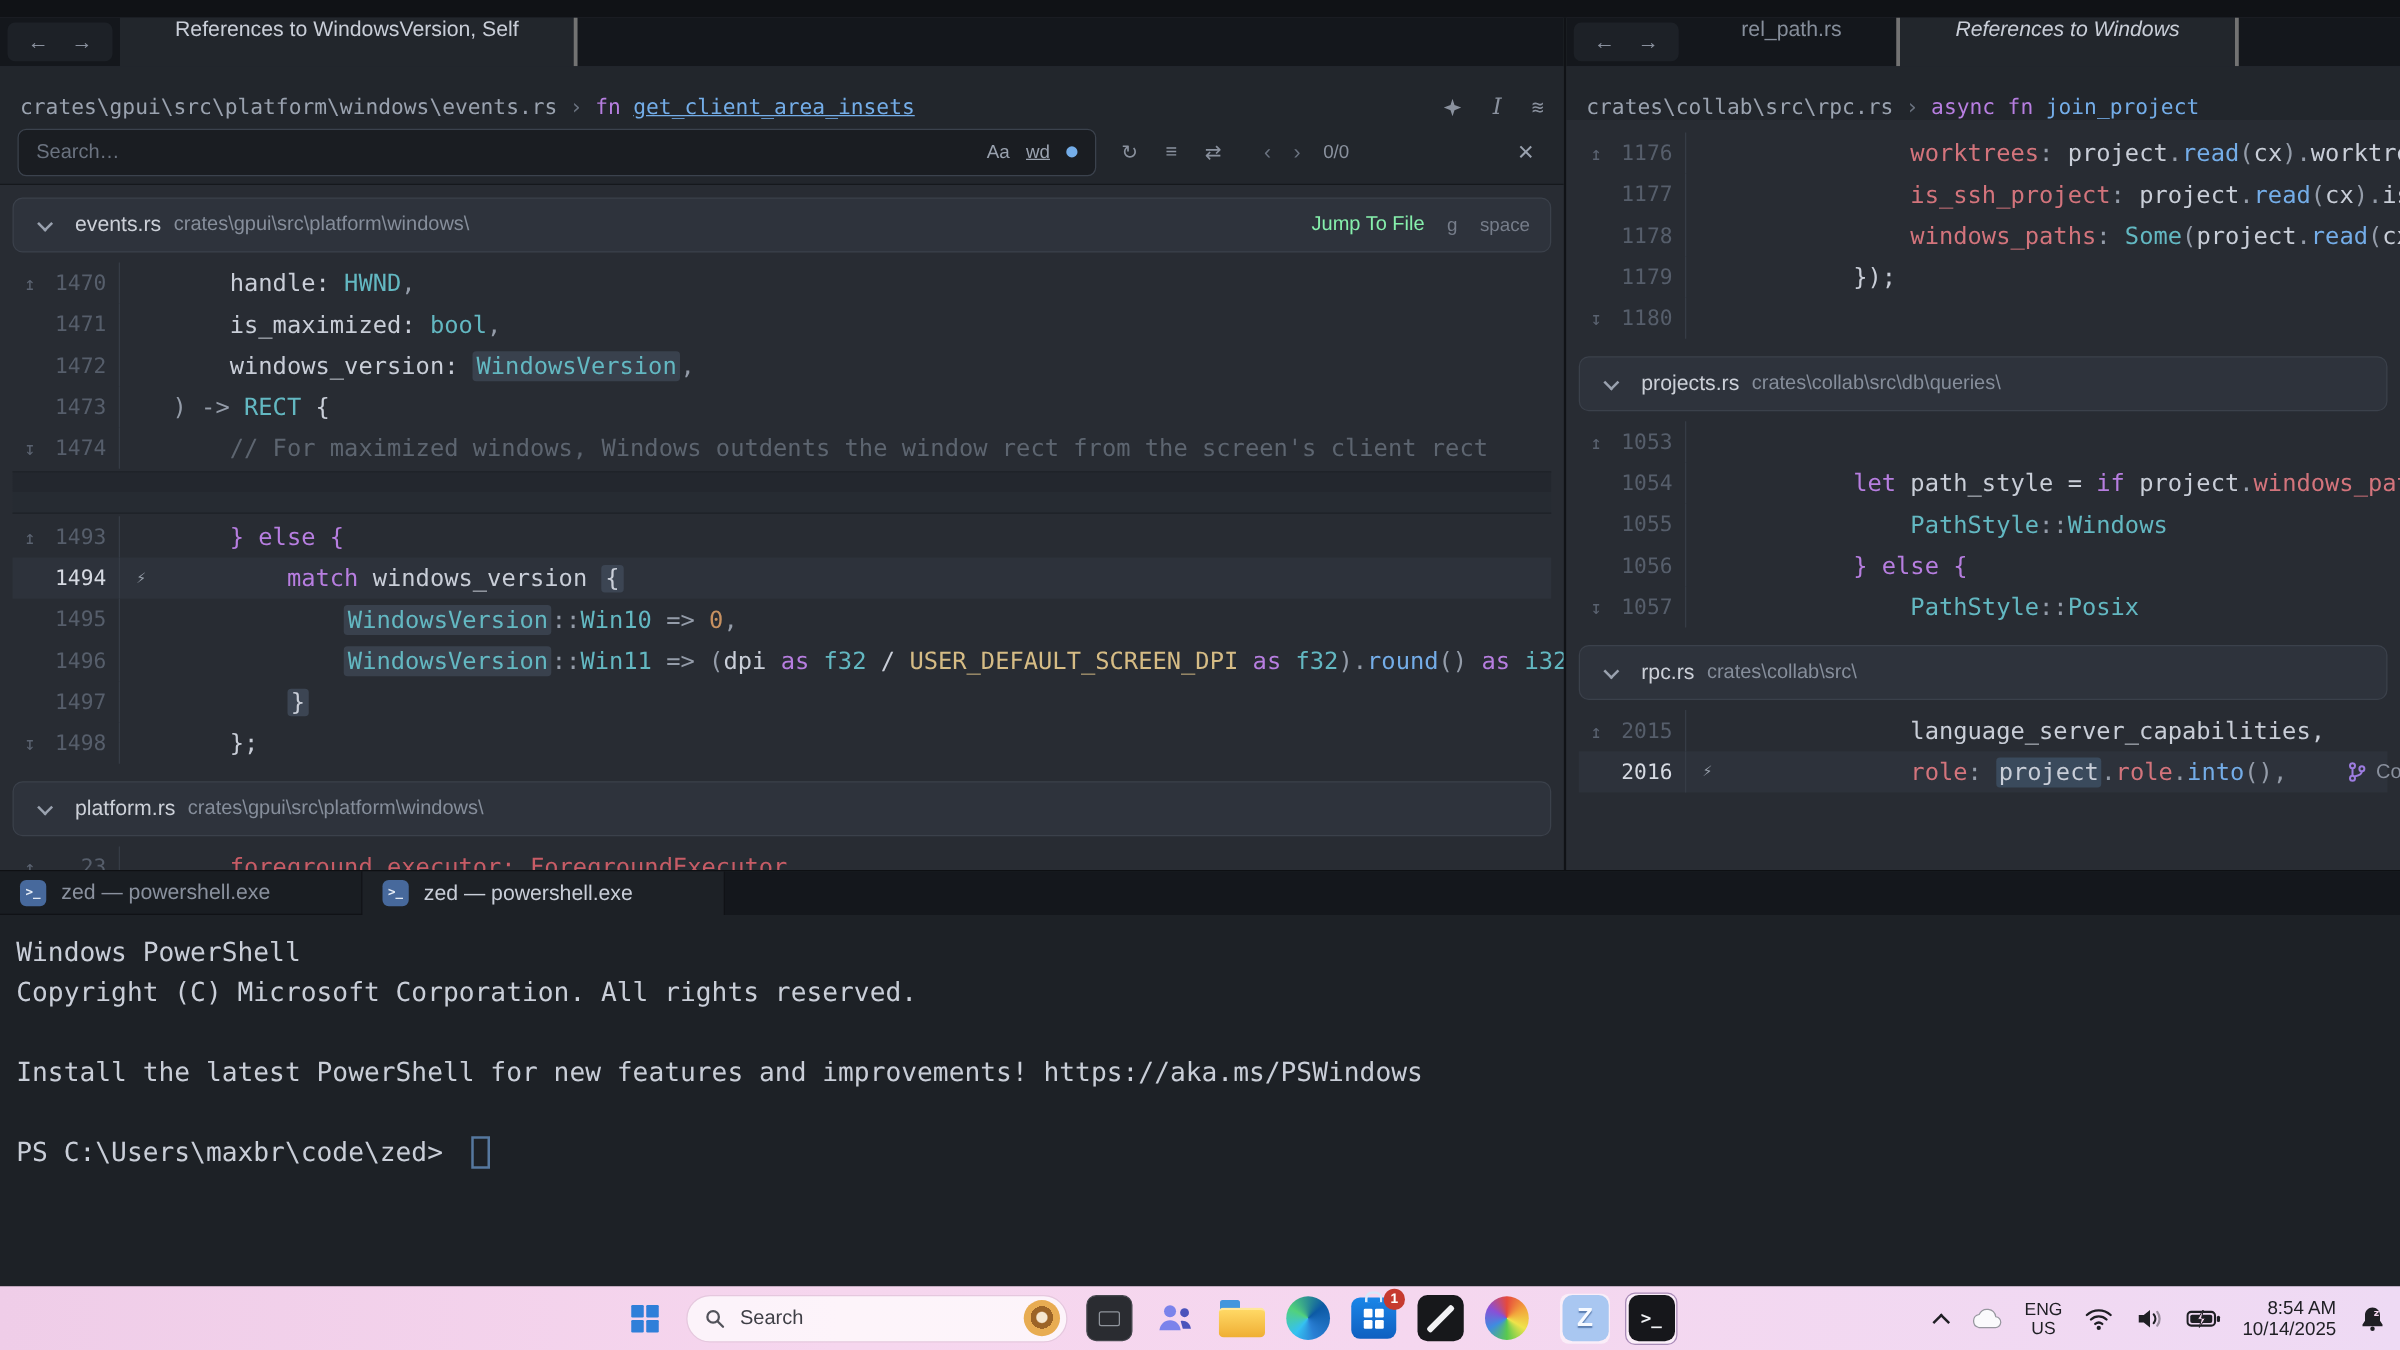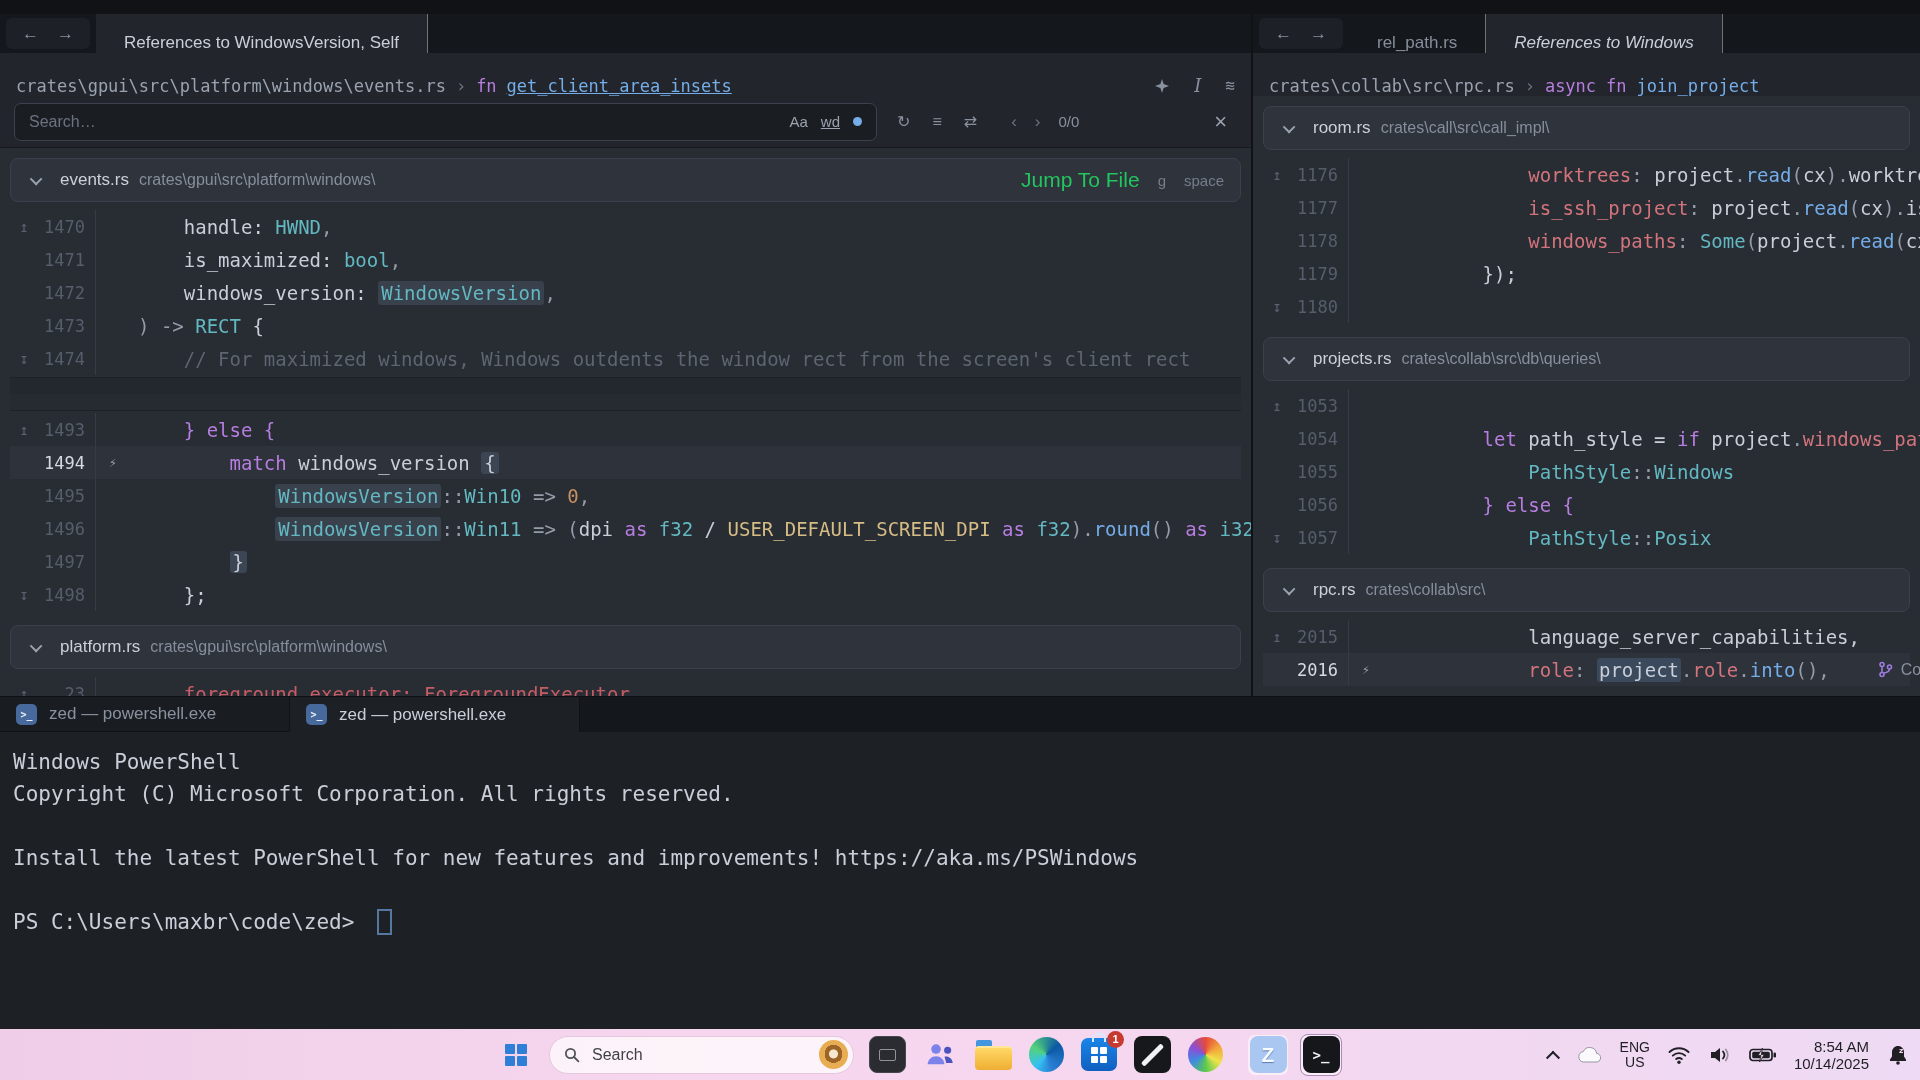--- a/index.html
+++ b/index.html
@@ -10,21 +10,21 @@
   .topstrip{height:14px;background:#101216;flex:0 0 auto}
   .panes{display:flex;height:682px;flex:0 0 auto}
   .pane{display:flex;flex-direction:column;overflow:hidden}
   .pane.left{width:1253px;border-right:2px solid #101216}
   .pane.right{flex:1;position:relative}
 
   
   .tabbar{height:39px;background:#14171c;display:flex;align-items:stretch;flex:0 0 auto}
   .navgroup{display:flex;align-items:center;gap:18px;padding:0 16px;margin:4px 6px;background:#1d2127;border-radius:6px;color:#8a919e;font-size:17px}
   .navgroup span{cursor:default}
-  .tab{display:flex;align-items:flex-end;padding:0 28px;font-size:17px;color:#868e9b;border-right:1px solid #737373}
+  .tab{display:flex;align-items:flex-start;padding:0 44px;font-size:17px;color:#868e9b;border-right:3px solid #737373}
   .tab.active{background:#22262c;color:#c9ced8}
   .tab.preview{font-style:italic}
 
   
   .crumbbar{height:43px;background:#22262c;display:flex;align-items:flex-end;padding:0 16px;font-family:"DejaVu Sans Mono",monospace;font-size:17px;color:#9aa2af;flex:0 0 auto}
   .crumb-sep{margin:0 10px;color:#6b7380}
   .crumb-kw{color:#b77ee0;margin-right:10px}
   .crumb-fn{color:#74ade8}
   .crumb-fn.u{text-decoration:underline}
   .crumb-icons{margin-left:auto;display:flex;align-items:center;gap:24px;color:#8a919e;font-size:16px}
@@ -42,21 +42,21 @@
   .search-close{margin-left:auto;margin-right:10px;color:#9aa2af;font-size:22px}
 
   
   .results{flex:1;background:#282c33;padding:10px 10px 0;overflow:hidden}
   .section{margin-bottom:14px}
   .sechdr{height:44px;background:#2e333c;border:1px solid #3b414b;border-radius:8px;display:flex;align-items:center;padding:0 16px;margin-bottom:8px}
   .chev{width:9px;height:9px;border-left:2px solid #9aa2af;border-bottom:2px solid #9aa2af;transform:rotate(-45deg) translateY(-2px);margin:0 18px 0 6px;flex:0 0 auto}
   .sec-file{color:#ccd0d8;font-size:17px}
   .sec-path{color:#868e9b;font-size:16px;margin-left:10px}
   .sec-right{margin-left:auto;display:flex;align-items:center;gap:18px}
-  .sec-action{color:#22c55e;font-size:21px}
+  .sec-action{color:#86efac;font-size:16px}
   .sec-key{color:#767d8a;font-size:15px}
 
   .codeline{display:flex;align-items:center;height:33px;font-family:"DejaVu Sans Mono",monospace;font-size:19px;white-space:pre}
   .codeline.cur{background:#2d323b}
   .exp{width:28px;text-align:center;color:#5a6270;font-size:15px;flex:0 0 auto}
   .ln{width:58px;text-align:right;padding-right:10px;color:#565e6b;font-size:17px;border-right:1px solid #363c46;height:100%;display:flex;align-items:center;justify-content:flex-end;flex:0 0 auto}
   .cur .ln{color:#d6dae2}
   .bolt{width:34px;text-align:center;color:#959da8;font-size:13px;flex:0 0 auto}
   .codetext{padding-left:8px;display:flex;align-items:center}
   .code-break{height:34px;margin:2px 0;background:linear-gradient(#23272e 50%,#262b32 50%);border-top:1px solid #1d2127;border-bottom:1px solid #1d2127}
@@ -220,25 +220,20 @@
         </div>
         <div class="crumbbar">
           <span>crates\collab\src\rpc.rs</span>
           <span class="crumb-sep">›</span>
           <span class="crumb-kw">async</span>
           <span class="crumb-kw">fn</span>
           <span class="crumb-fn">join_project</span>
         </div>
         <div class="results" id="right-results">
             <div class="section">
-              <div class="sechdr">
-                <span class="chev"></span>
-                <span class="sec-file">room.rs</span>
-                <span class="sec-path">crates\call\src\call_impl\</span>
-              </div>
               <div class="sec-body">
                 <div class="codeline"><span class="exp">↥</span><span class="ln">1176</span><span class="bolt"></span><span class="codetext"><span class="tk-pl">            </span><span class="tk-field">worktrees</span><span class="tk-pn">: </span><span class="tk-pl">project</span><span class="tk-pn">.</span><span class="tk-fn">read</span><span class="tk-pn">(</span><span class="tk-pl">cx</span><span class="tk-pn">).</span><span class="tk-pl">worktrees</span></span></div>
                 <div class="codeline"><span class="exp"></span><span class="ln">1177</span><span class="bolt"></span><span class="codetext"><span class="tk-pl">            </span><span class="tk-field">is_ssh_project</span><span class="tk-pn">: </span><span class="tk-pl">project</span><span class="tk-pn">.</span><span class="tk-fn">read</span><span class="tk-pn">(</span><span class="tk-pl">cx</span><span class="tk-pn">).</span><span class="tk-pl">is_via</span></span></div>
                 <div class="codeline"><span class="exp"></span><span class="ln">1178</span><span class="bolt"></span><span class="codetext"><span class="tk-pl">            </span><span class="tk-field">windows_paths</span><span class="tk-pn">: </span><span class="tk-ty">Some</span><span class="tk-pn">(</span><span class="tk-pl">project</span><span class="tk-pn">.</span><span class="tk-fn">read</span><span class="tk-pn">(</span><span class="tk-pl">cx</span></span></div>
                 <div class="codeline"><span class="exp"></span><span class="ln">1179</span><span class="bolt"></span><span class="codetext"><span class="tk-pl">        });</span></span></div>
                 <div class="codeline"><span class="exp">↧</span><span class="ln">1180</span><span class="bolt"></span><span class="codetext"></span></div>
               </div>
             </div>
             <div class="section">
               <div class="sechdr">

